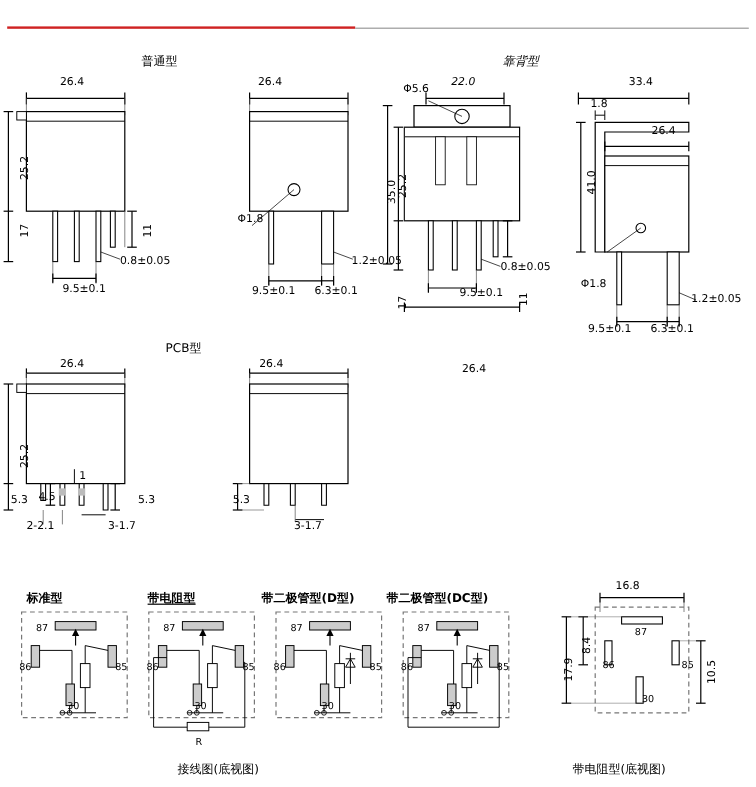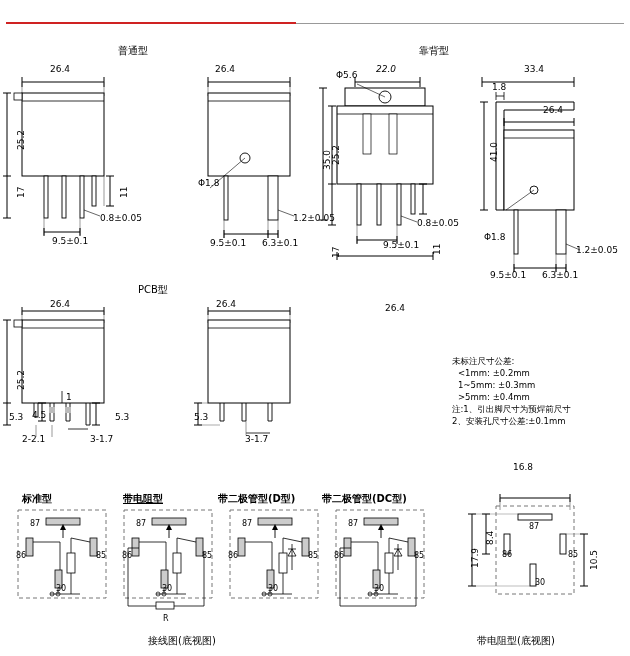--- a/index.html
+++ b/index.html
@@ -23,21 +23,21 @@
 </style>
 </head>
 <body>
 
 <div class="root">
 
   <div class="abs ttlbar" style="left:6px;top:22px;width:290px;"></div>
   <div class="abs hl" style="left:296px;top:23px;width:328px;background:#999;"></div>
 
   <div class="abs lbl-cn" style="left:118px;top:44px;">普通型</div>
-  <div class="abs lbl-cn" style="left:419px;top:44px;">靠背型</div>
+  <div class="abs lbl-cn" style="left:419px;top:44px;font-style:italic;">靠背型</div>
   <div class="abs lbl-cn" style="left:138px;top:283px;">PCB型</div>
 
   <div class="abs" style="left:0px;top:60px;width:200px;height:200px;">
     <svg width="200" height="200">
 
       <line x1="22" y1="22" x2="104" y2="22" stroke="#000" stroke-width="1"></line>
       <line x1="22" y1="17" x2="22" y2="27" stroke="#000" stroke-width="1"></line>
       <line x1="104" y1="17" x2="104" y2="27" stroke="#000" stroke-width="1"></line>
 
       <line x1="22" y1="22" x2="22" y2="36" stroke="#555" stroke-width="0.6"></line>
@@ -301,28 +301,20 @@
       <line x1="8" y1="130" x2="30" y2="130" stroke="#555" stroke-width="0.5"></line>
 
       <line x1="56" y1="138" x2="80" y2="138" stroke="#000" stroke-width="0.8"></line>
       <line x1="56" y1="126" x2="56" y2="140" stroke="#555" stroke-width="0.6"></line>
     </svg>
   </div>
   <div class="abs lbl" style="left:216px;top:299px;">26.4</div>
   <div class="abs lbl" style="left:194px;top:412px;">5.3</div>
   <div class="abs lbl" style="left:245px;top:434px;">3-1.7</div>
 
-  <div class="abs" style="left:452px;top:355px;">
-    <div class="note">未标注尺寸公差:</div>
-    <div class="note" style="margin-left:6px;">&lt;1mm:  ±0.2mm</div>
-    <div class="note" style="margin-left:6px;">1~5mm: ±0.3mm</div>
-    <div class="note" style="margin-left:6px;">&gt;5mm:  ±0.4mm</div>
-    <div class="note">注:1、引出脚尺寸为预焊前尺寸</div>
-    <div class="note">        2、安装孔尺寸公差:±0.1mm</div>
-  </div>
 
   <div class="abs lbl-b" style="left:22px;top:492px;text-align:center;">标准型</div>
   <div class="abs" style="left:14px;top:508px;width:100px;height:100px;">
     <svg width="100" height="100">
       <rect x="4" y="2" width="88" height="88" fill="none" stroke="#777" stroke-width="1" stroke-dasharray="4,3"></rect>
 
       <rect x="32" y="10" width="34" height="7" fill="#ccc" stroke="#000" stroke-width="0.8"></rect>
 
       <line x1="49" y1="30" x2="49" y2="18" stroke="#000" stroke-width="0.9"></line>
       <polygon points="49,16 46,22 52,22" fill="#000"></polygon>
@@ -483,21 +475,21 @@
 
       <line x1="124" y1="56" x2="124" y2="108" stroke="#000" stroke-width="1"></line>
       <line x1="120" y1="56" x2="128" y2="56" stroke="#000" stroke-width="1"></line>
       <line x1="120" y1="108" x2="128" y2="108" stroke="#000" stroke-width="1"></line>
 
       <line x1="12" y1="36" x2="58" y2="36" stroke="#555" stroke-width="0.4"></line>
       <line x1="12" y1="108" x2="70" y2="108" stroke="#555" stroke-width="0.4"></line>
       <line x1="106" y1="56" x2="124" y2="56" stroke="#555" stroke-width="0.4"></line>
     </svg>
   </div>
-  <div class="abs lbl" style="left:513px;top:462px;">16.8</div>
+  <div class="abs lbl" style="left:513px;top:484px;">16.8</div>
   <div class="abs lbl rot" style="left:470px;top:568px;">17.9</div>
   <div class="abs lbl rot" style="left:485px;top:545px;">8.4</div>
   <div class="abs lbl rot" style="left:589px;top:570px;">10.5</div>
   <div class="abs tiny" style="left:529px;top:522px;">87</div>
   <div class="abs tiny" style="left:502px;top:550px;">86</div>
   <div class="abs tiny" style="left:568px;top:550px;">85</div>
   <div class="abs tiny" style="left:535px;top:578px;">30</div>
 
   <div class="abs lbl-cn" style="left:148px;top:634px;">接线图(底视图)</div>
   <div class="abs lbl-cn" style="left:477px;top:634px;">带电阻型(底视图)</div>

